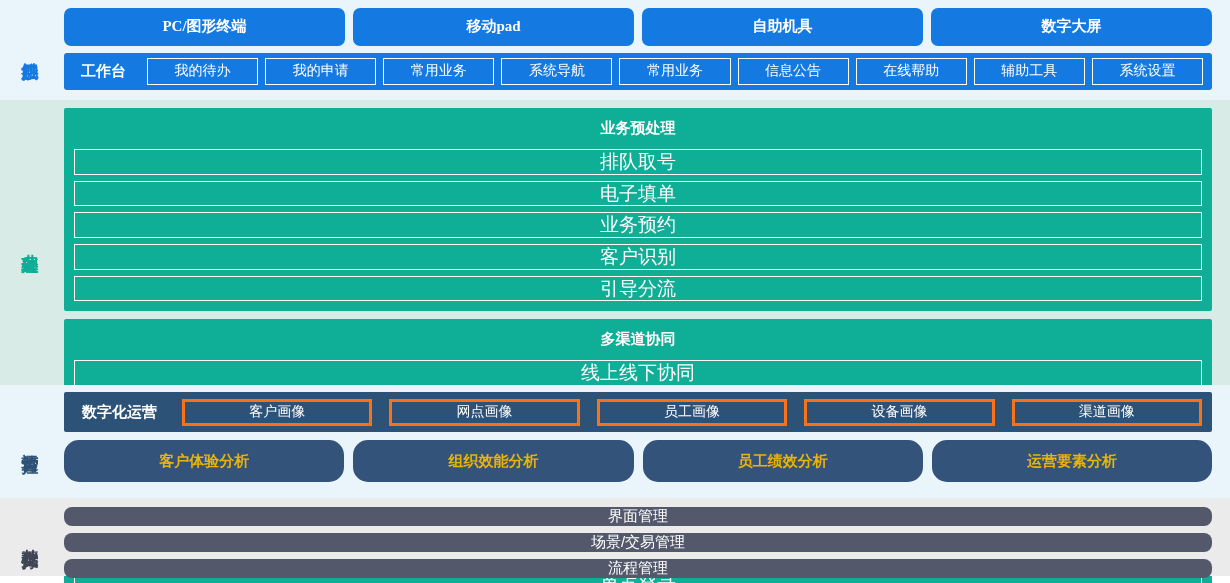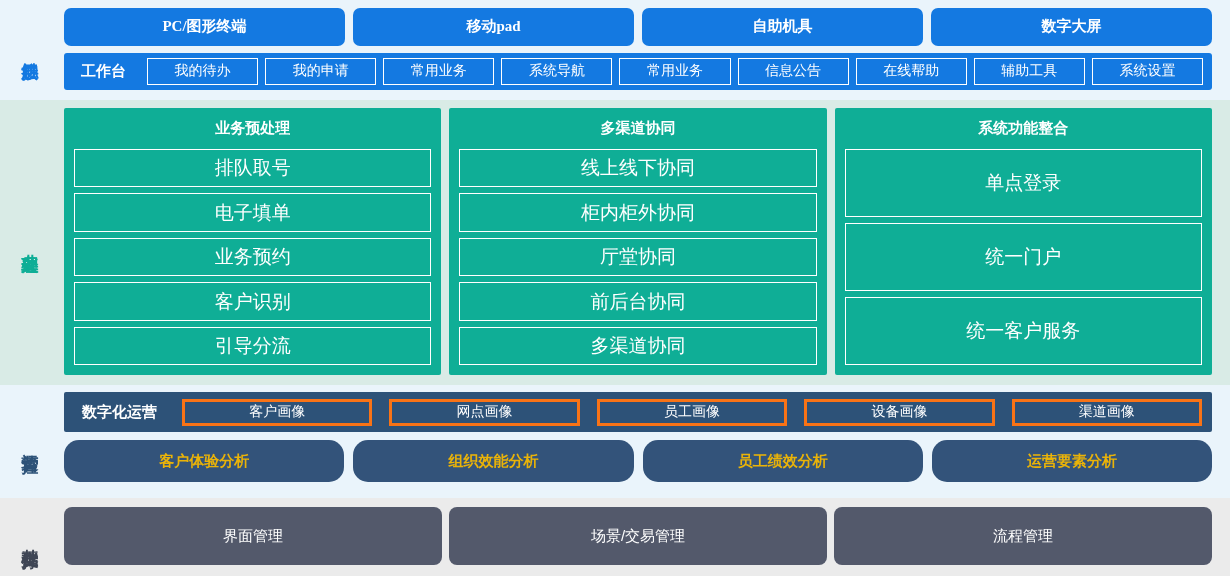--- a/index.html
+++ b/index.html
@@ -15,21 +15,21 @@
   
   .layer { display: flex; align-items: stretch; width: 100%; }
   .layer-label {
     width: 60px; flex: 0 0 60px;
     display: flex; align-items: center; justify-content: center;
     font-weight: bold; font-size: 17px; line-height: 1.12;
     letter-spacing: 1px;
     writing-mode: vertical-rl;  text-orientation: upright;
     white-space: nowrap;
   }
-  .layer-body { flex: 1 1 auto; display: flex; }
+  .layer-body { flex: 1 1 auto; display: flex; flex-direction: column; }
 
   
   .l1 { background: #eaf4fb; height: 100px; padding: 4px 0; }
   .l1 .layer-label { color: #1479e1; }
   .l1-body { padding: 4px 18px 6px 4px; display: flex; flex-direction: column; gap: 7px; }
   .channel-row { display: flex; gap: 8px; height: 38px; }
   .channel-tab {
     flex: 1 1 0; background: #1479e1; border-radius: 7px;
     color: #fff; font-size: 15px; font-weight: bold;
     display: flex; align-items: center; justify-content: center; font-family: Liberation Serif, serif;

